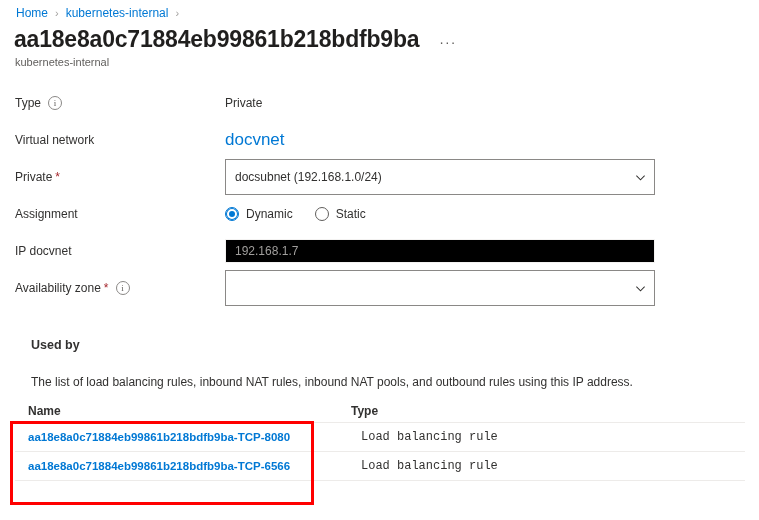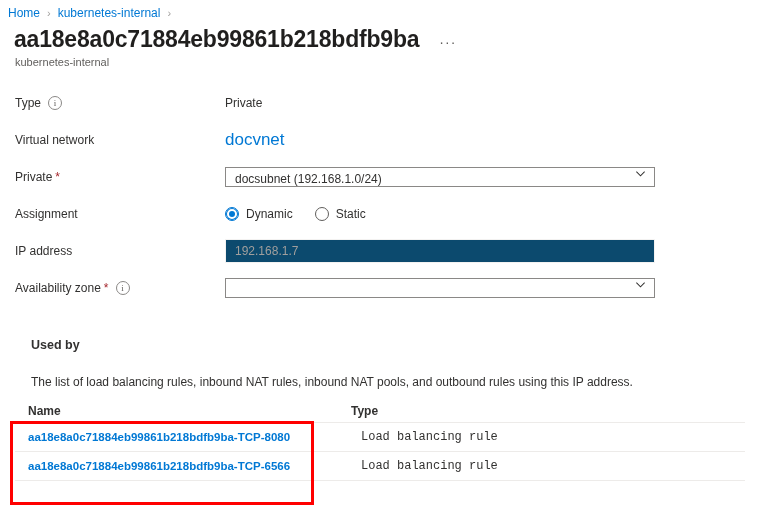--- a/index.html
+++ b/index.html
@@ -12,21 +12,21 @@
     background: #ffffff;
     font-family: "Liberation Sans", sans-serif;
     color: #323130;
     overflow: hidden;
     position: relative;
   }
 
   
   .breadcrumb {
     position: absolute;
-    left: 8px;
+    left: 16px;
     top: 4px;
     height: 18px;
     display: flex;
     align-items: center;
     font-size: 12px;
   }
   .crumb-link {
     color: #0078d4;
     cursor: pointer;
     white-space: nowrap;
@@ -131,46 +131,47 @@
   }
   .value-link {
     color: #0078d4;
     cursor: pointer;
     font-size: 17px;
   }
 
   
   .dropdown {
     width: 430px;
-    height: 20px;
+    height: 36px;
     box-sizing: border-box;
     border: 1px solid #8a8886;
     background: #ffffff;
     display: flex;
+    align-items: center;
     padding: 0 8px 0 9px;
     font-size: 12px;
     color: #323130;
     cursor: pointer;
     position: relative;
   }
   .dropdown .dd-text {
     flex: 1;
     white-space: nowrap;
     overflow: hidden;
   }
   .chev {
     width: 11px;
     height: 11px;
     flex: 0 0 auto;
   }
   .readonly-field {
     width: 430px;
     height: 24px;
     box-sizing: border-box;
-    background: #0c4a6e;
+    background: #000000;
     border: 1px solid #f3f2f1;
     display: flex;
     align-items: center;
     padding: 0 9px;
     font-size: 12px;
     color: #a19f9d;
   }
 
   .radio-group {
     display: flex;
@@ -346,21 +347,21 @@
         <div class="radio-opt">
           <span class="radio-mark"></span>
           <span>Static</span>
         </div>
       </div>
     </div>
   </div>
 
   <div class="form-row">
     <div class="form-label">
-      <span>IP address</span>
+      <span>IP docvnet</span>
     </div>
     <div class="form-value">
       <div class="readonly-field">
         <span>192.168.1.7</span>
       </div>
     </div>
   </div>
 
   <div class="form-row">
     <div class="form-label">

